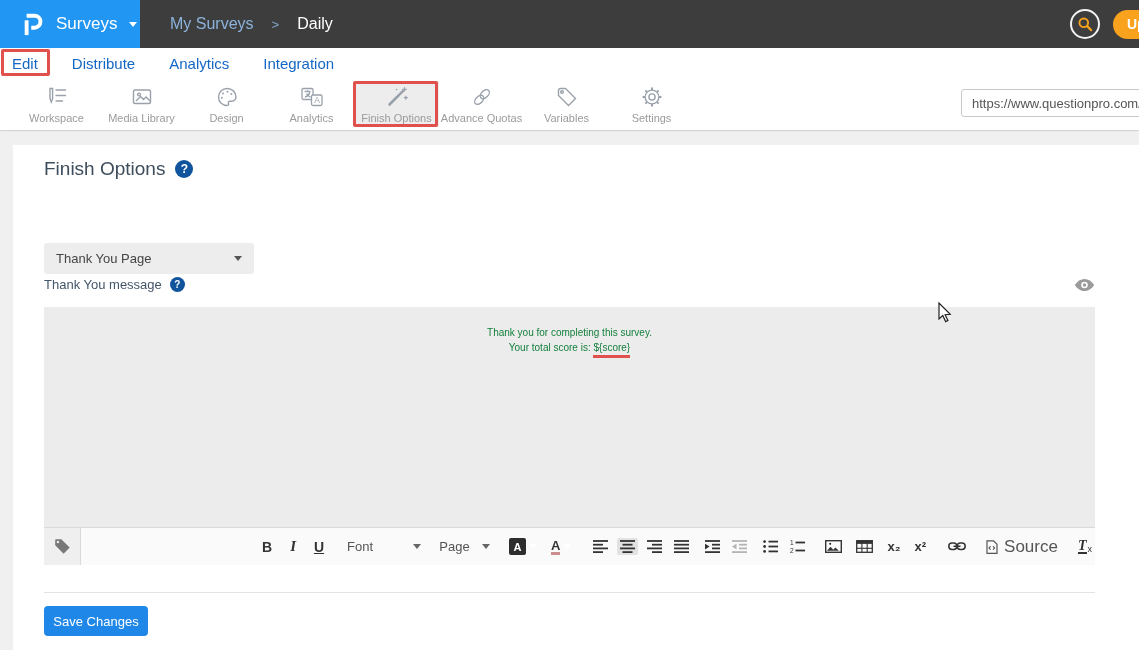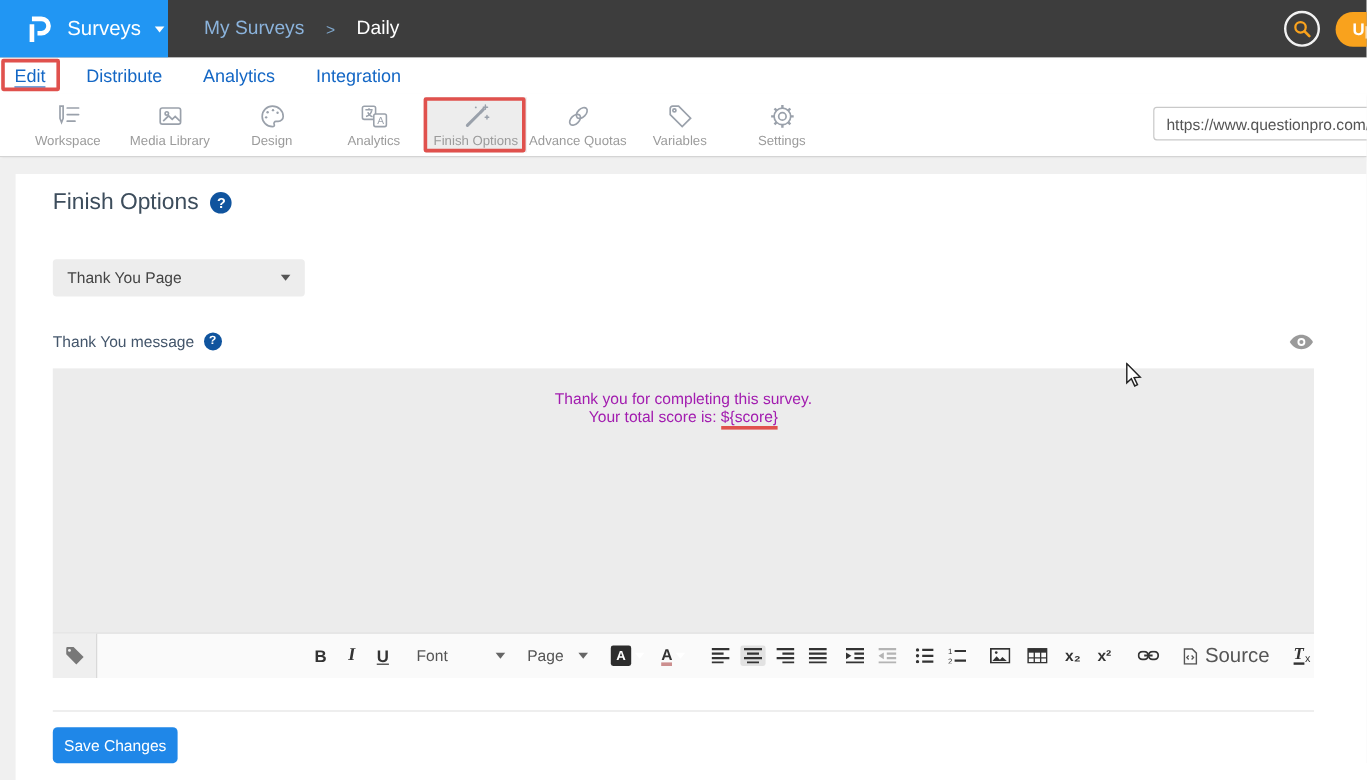--- a/index.html
+++ b/index.html
@@ -40,29 +40,29 @@
   .tool-label{font-size:11px;color:#9b9b9b;margin-top:3px;white-space:nowrap;}
   .finish-box{left:353px;top:3px;width:85px;height:46px;z-index:3;}
   .url-input{position:absolute;left:961px;top:11px;width:214px;height:28px;border:1px solid #c9c9c9;border-radius:3px;font-family:inherit;font-size:13px;color:#555;padding:0 10px;outline:none;background:#fff;}
 
   
   .page{position:absolute;left:0;top:132px;width:100%;height:518px;background:#f0f0f0;}
   .card{position:absolute;left:13px;top:13px;width:1126px;height:505px;background:#fff;}
   .heading{position:absolute;left:31px;top:13px;display:flex;align-items:center;font-size:19px;font-weight:400;color:#3d4d5c;}
   .help-circle{width:18px;height:18px;border-radius:50%;background:var(--help-blue);color:#fff;font-size:12px;font-weight:bold;display:inline-flex;align-items:center;justify-content:center;margin-left:10px;cursor:pointer;flex:none;}
   .help-circle.small{width:15px;height:15px;font-size:10px;margin-left:8px;}
-  .dropdown{position:absolute;left:31px;top:71px;width:210px;height:31px;background:#ededed;border-radius:3px;display:flex;align-items:center;padding:0 12px;font-size:13px;color:#444;cursor:pointer;}
+  .dropdown{position:absolute;left:31px;top:98px;width:210px;height:31px;background:#ededed;border-radius:3px;display:flex;align-items:center;padding:0 12px;font-size:13px;color:#444;cursor:pointer;}
   .dropdown .tri{margin-left:auto;border-top-color:#555;border-left-width:4px;border-right-width:4px;}
   .message-row{position:absolute;left:31px;top:132px;width:1051px;display:flex;align-items:center;}
   .msg-label{font-size:13px;color:#44566b;}
   .eye-btn{margin-left:auto;background:none;border:none;cursor:pointer;padding:0;display:flex;}
 
   
   .editor{position:absolute;left:31px;top:162px;width:1051px;height:258px;display:flex;flex-direction:column;}
-  .editor-body{flex:1;background:#ececec;text-align:center;padding-top:18px;font-size:13px;line-height:15px;color:#a21caf;cursor:text;}
+  .editor-body{flex:1;background:#ececec;text-align:center;padding-top:18px;font-size:10px;line-height:15px;color:#15803d;cursor:text;}
   .score-var{display:inline-block;border-bottom:3px solid var(--annotation-red);padding-bottom:0px;}
   .editor-toolbar{height:38px;background:#fafafa;border-top:1px solid #d9d9d9;display:flex;align-items:center;}
   .tag-cell{width:37px;height:100%;background:#efefef;border:none;border-right:1px solid #d9d9d9;display:flex;align-items:center;justify-content:center;cursor:pointer;flex:none;}
   .et-btn{background:none;border:none;font-family:inherit;cursor:pointer;display:inline-flex;align-items:center;justify-content:center;color:#333;padding:2px 3px;}
   .et-btn.bold{font-weight:bold;font-size:14px;}
   .et-btn.italic{font-style:italic;font-family:"Liberation Serif",serif;font-size:15px;font-weight:bold;}
   .et-btn.underl{font-size:14px;font-weight:600;text-decoration:underline;}
   .et-dd{display:inline-flex;align-items:center;font-size:13px;color:#555;cursor:pointer;}
   .et-dd .tri{border-top-color:#666;margin-left:auto;}
   .et-group{display:flex;align-items:center;}

